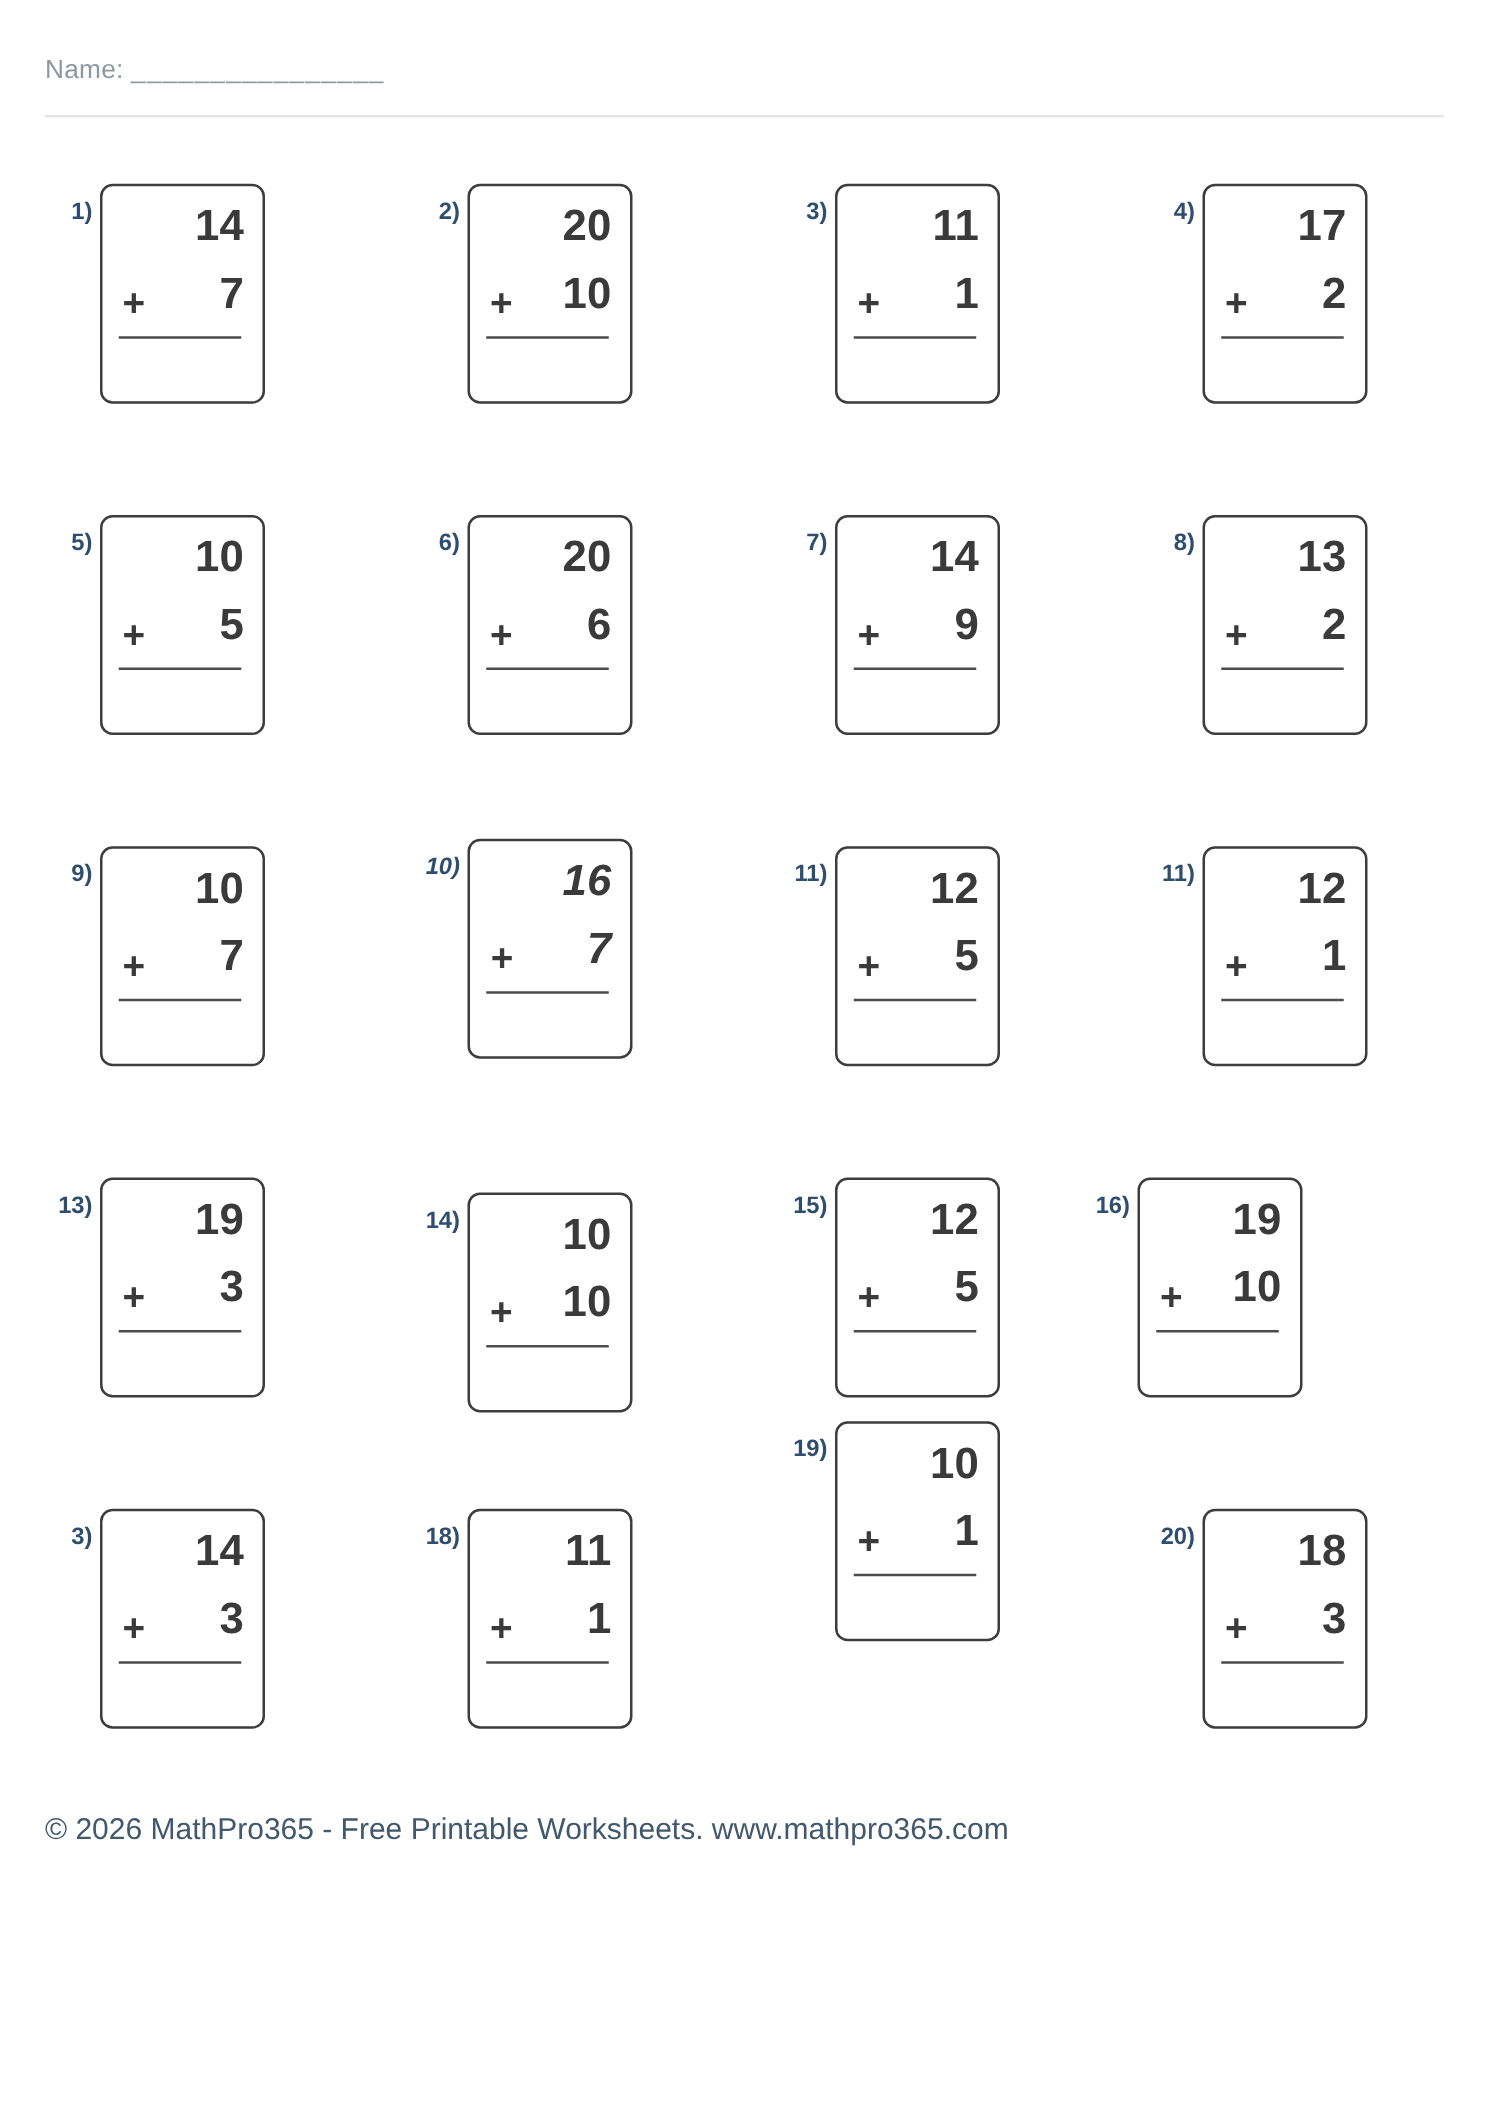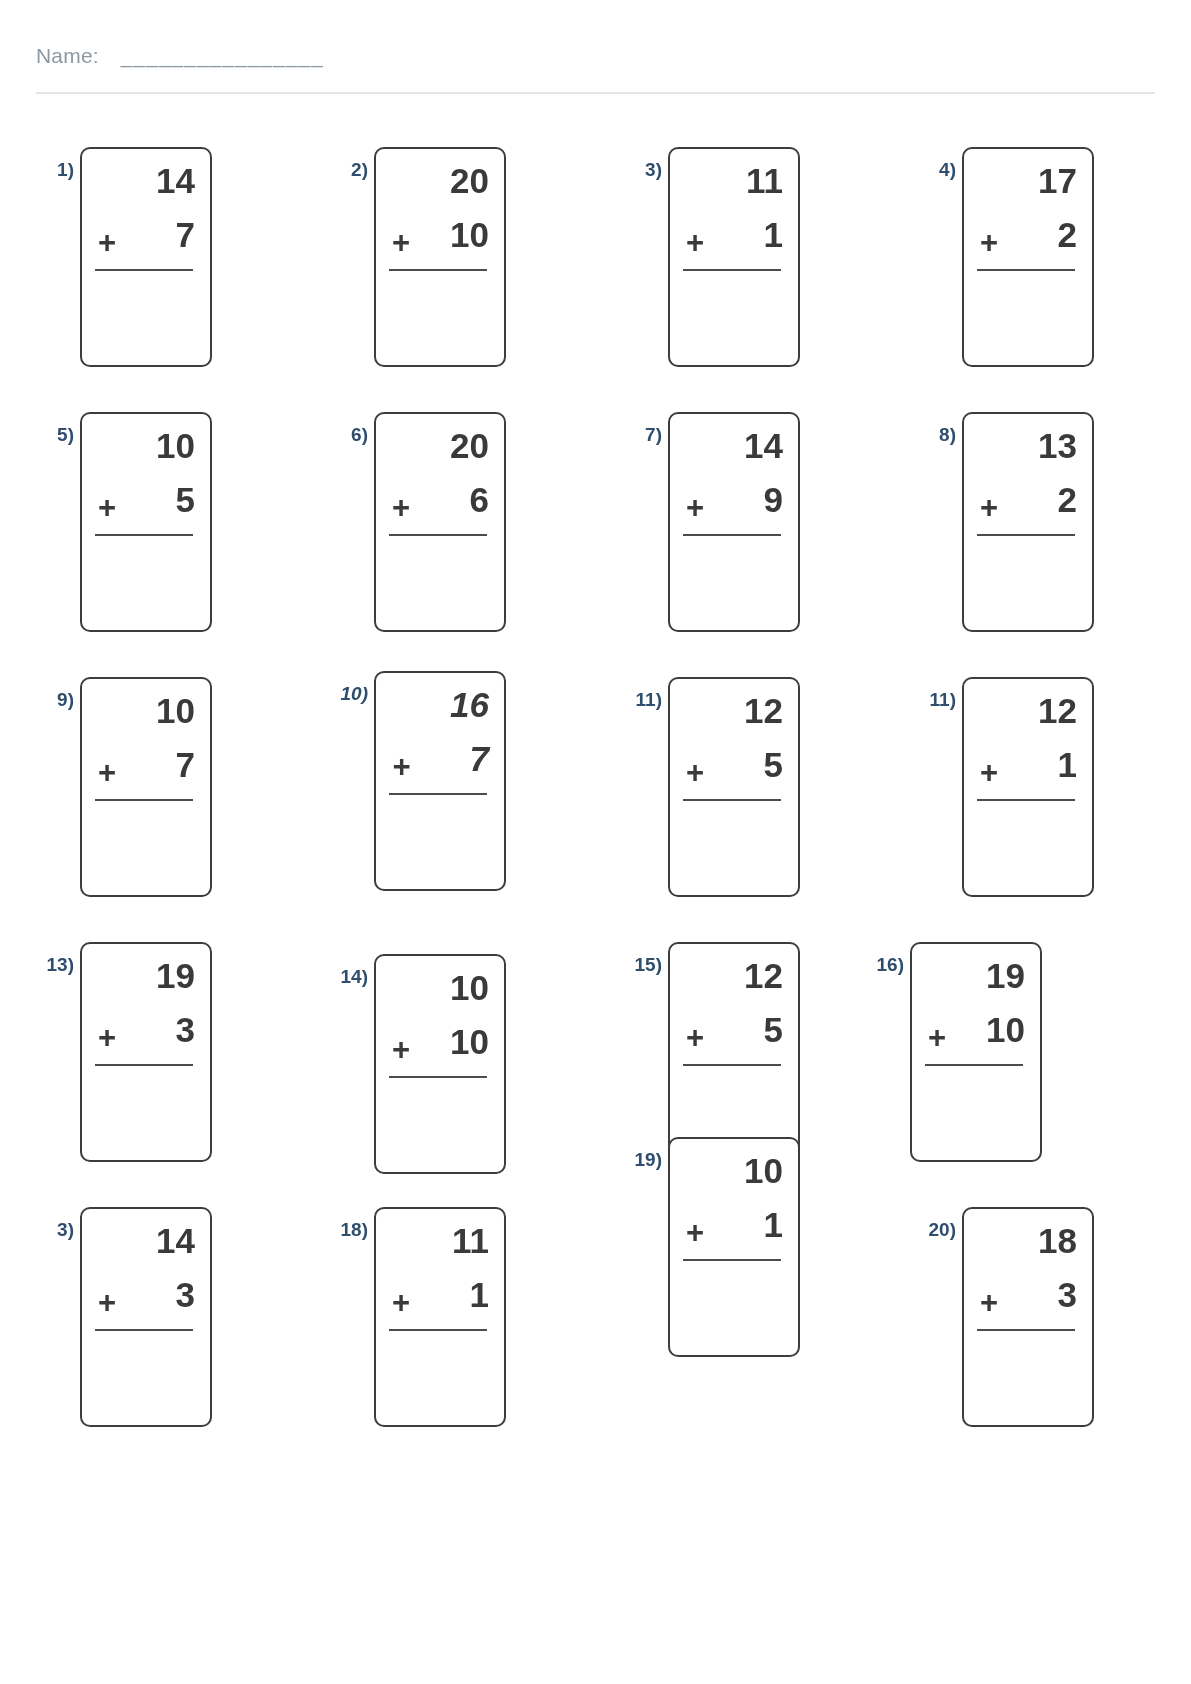--- a/index.html
+++ b/index.html
@@ -13,21 +13,21 @@
   }
   .name-row {
     position: absolute;
     left: 36px;
     top: 44px;
     font-size: 21px;
     color: var(--name-gray, #8d99a1);
     letter-spacing: 0.2px;
     white-space: nowrap;
   }
-  .name-line { margin-left: 22px; letter-spacing: 1px; }
+  .name-line { margin-left: 6px; letter-spacing: 1px; }
   .divider {
     position: absolute;
     left: 36px;
     right: 36px;
     top: 92px;
     height: 2px;
     background: var(--divider-gray, #e3e5e7);
   }
   .problems { position: absolute; left: 0; top: 0; width: 100%; height: 100%; }
   .cell {
@@ -43,21 +43,21 @@
     text-align: right;
     font-size: 19px;
     font-weight: bold;
     color: var(--label-blue, #2f4e6e);
   }
   .card {
     position: absolute;
     left: 46px;
     top: 0;
     width: 132px;
-    height: 220px;
+    height: 176px;
     box-sizing: border-box;
     border: 2px solid var(--card-border, #3d3d3d);
     border-radius: 10px;
     background: #ffffff;
   }
   .op-top {
     position: absolute;
     top: 14px;
     right: 15px;
     font-size: 35px;
@@ -314,14 +314,15 @@
     <div class="card">
       <div class="op-top">18</div>
       <div class="op-plus">+</div>
       <div class="op-bottom">3</div>
       <div class="answer-line"></div>
       <div class="answer-space"></div>
     </div>
   </div>
     </div>
 
+  <div class="footer">© 2026 MathPro365 - Free Printable Worksheets. www.mathpro365.com</div>
 
 </div>
 
 </body></html>

